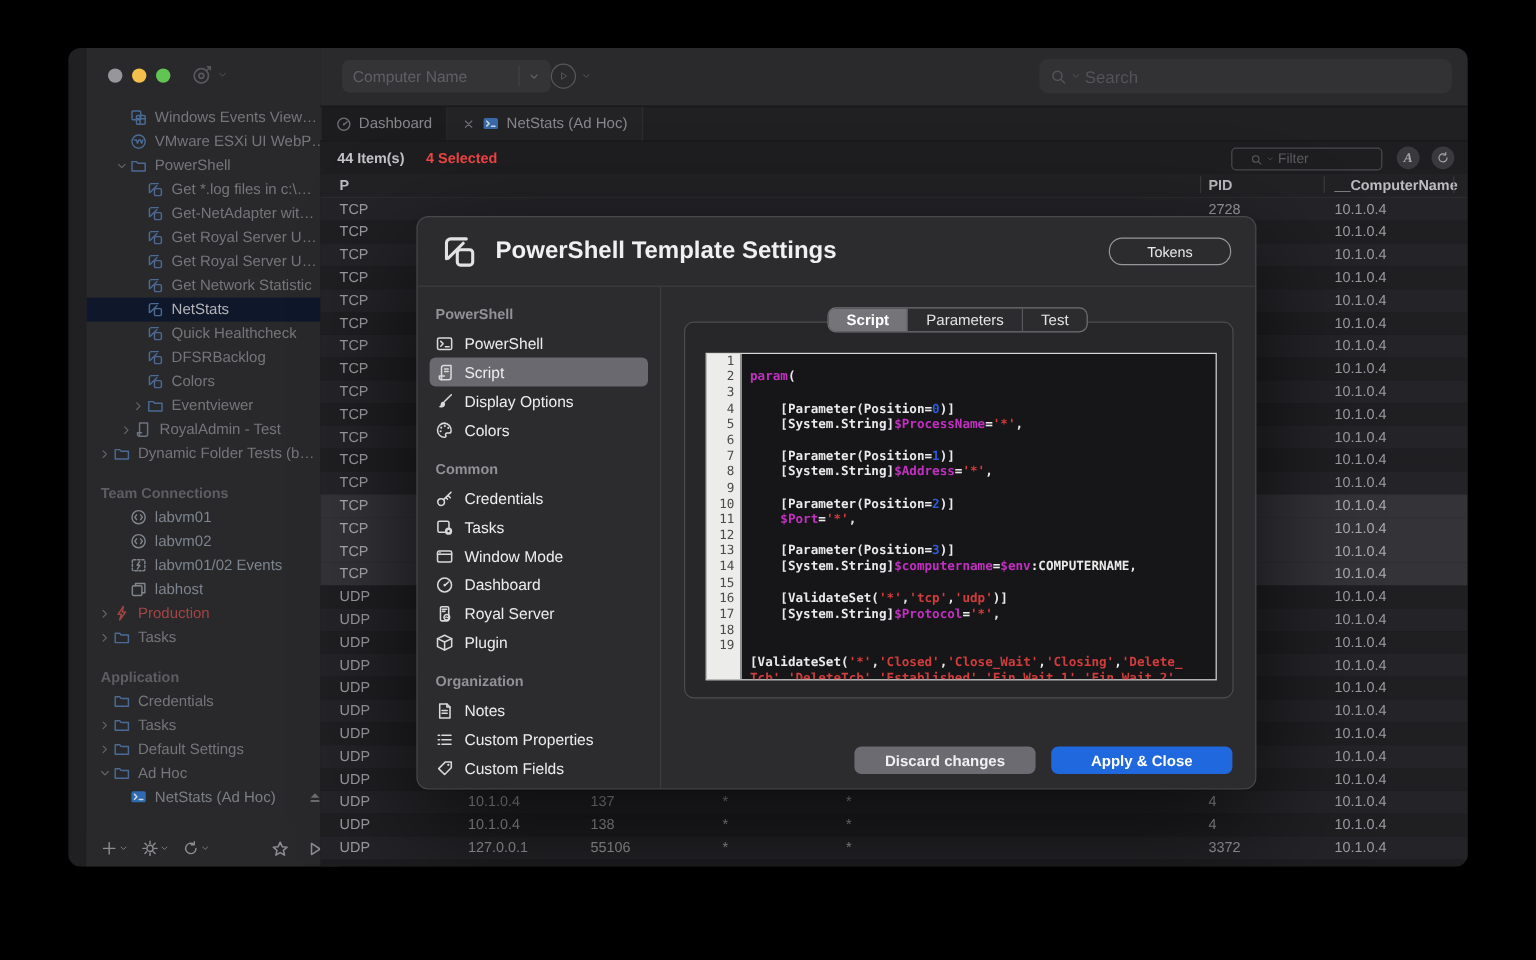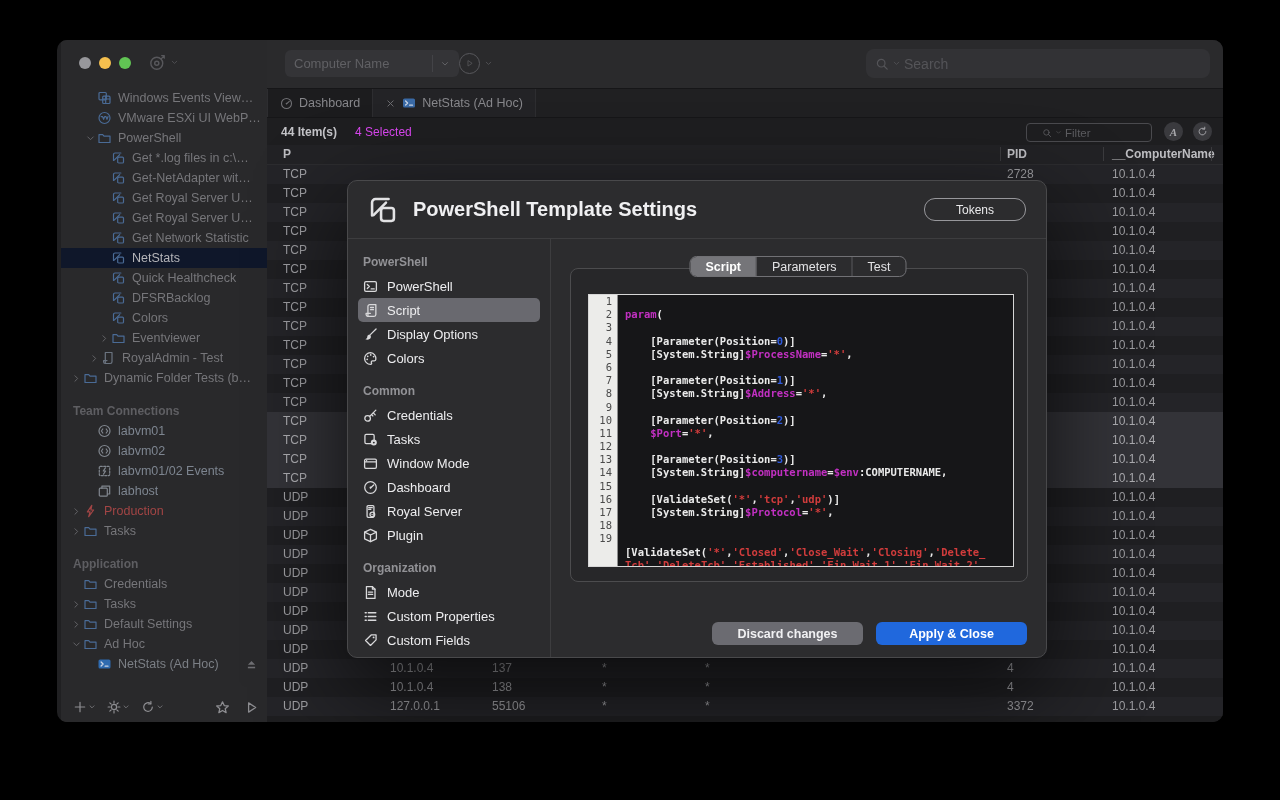--- a/index.html
+++ b/index.html
@@ -4,21 +4,21 @@
 <style>
   html,body{margin:0;padding:0}
   body{width:1280px;height:800px;background:#000;position:relative;overflow:hidden;
        font-family:"Liberation Sans",sans-serif;-webkit-font-smoothing:antialiased}
   .ic{display:inline-flex;align-items:center;justify-content:center;flex:none}
   .ic svg{width:100%;height:100%;fill:none;stroke:currentColor;stroke-width:1.2;stroke-linecap:round;stroke-linejoin:round}
   
   .win{position:absolute;left:57px;top:40px;width:1166px;height:682px;background:#202022;
        border-radius:10px;box-shadow:0 30px 80px rgba(0,0,0,.75);overflow:hidden}
   
-  .side{position:absolute;left:4px;top:0;width:210px;height:100%;background:#29292b;border-right:1px solid #18181a}
+  .side{position:absolute;left:15px;top:0;width:210px;height:100%;background:#29292b;border-right:1px solid #18181a}
   .tl{position:absolute;top:17px;left:18px;display:flex;gap:8px}
   .tl i{width:12px;height:12px;border-radius:50%;display:block}
   .connect{position:absolute;left:88px;top:14px;color:#57575b;display:flex;align-items:center;gap:4px}
   .connect .big{width:17px;height:17px}.connect .sm{width:9px;height:9px}
   .tree{position:absolute;top:48px;left:0;right:0;bottom:30px;overflow:hidden}
   .trow{height:20px;display:flex;align-items:center;font-size:12.5px;color:#76767a;position:relative;cursor:default}
   .trow .chev{width:14px;height:12px;color:#66666a;flex:none}
   .trow .chev svg{width:11px;height:11px}
   .trow .tic{width:15px;height:14px;margin-right:6px}
   .trow .lbl{white-space:nowrap;overflow:hidden;text-overflow:ellipsis}
@@ -45,21 +45,21 @@
   .tabbar{height:28px;background:#202022;display:flex;align-items:stretch;border-bottom:1px solid #161618}
   .tab{display:flex;align-items:center;gap:6px;padding:0 12px;font-size:12.5px;color:#87878b;
        border-right:1px solid #2d2d30;background:#1c1c1e}
   .tab:first-child{border-left:1px solid #2d2d30}
   .tab.active{background:#232326}
   .tab .ic{width:13px;height:13px;color:#6f6f73}
   .tab .psq{width:14px;height:14px;color:#3a6aa6}
   .tab .cl{width:11px;height:11px;color:#707074}
   .statusbar{height:28px;background:#1e1e20;display:flex;align-items:center;padding:0 14px;gap:18px;
              font-size:12px;color:#c4c4c8;position:relative;border-bottom:1px solid #19191b}
-  .statusbar .cnt{font-weight:700}.statusbar .selcnt{color:#d946ef;font-weight:400}
+  .statusbar .cnt{font-weight:700}.statusbar .selcnt{color:#ef4444;font-weight:700}
   .filter{position:absolute;right:71px;top:5px;width:94px;height:17px;border:1px solid #4a4a4e;border-radius:4px;
           display:flex;align-items:center;gap:3px;padding:0 15px;color:#5c5c60;font-size:11.5px}
   .filter .ic{width:10px;height:10px}.filter .mini{width:7px;height:7px}
   .cbtn{position:absolute;top:4px;width:19px;height:19px;border-radius:50%;background:#3a3a3e;color:#a8a8ac;
         display:flex;align-items:center;justify-content:center;font-size:11px;font-weight:700}
   .cbtn.fontb{right:40px;font-family:"Liberation Serif",serif;font-style:italic}
   .cbtn.refr{right:11px}.cbtn .ic{width:11px;height:11px}
   
   .grid{position:absolute;top:105px;left:0;right:0;bottom:0}
   .ghead{height:19px;position:relative;font-size:12px;font-weight:700;color:#bdbdc1;background:#222225;border-bottom:1px solid #2c2c2f}
@@ -971,21 +971,21 @@
             <span>Plugin</span>
           </div>
           <div class="nhead">Organization</div>
           <div class="nitem">
             <span class="ic">
               <svg viewBox="0 0 14 14">
                 <path d="M3.2 1.5h5.6l2.4 2.4v8.6H3.2z"></path>
                 <path d="M8.8 1.5v2.4h2.4M5 6.6h4M5 8.8h4"></path>
               </svg>
             </span>
-            <span>Mode</span>
+            <span>Notes</span>
           </div>
           <div class="nitem">
             <span class="ic">
               <svg viewBox="0 0 14 14">
                 <path d="M2 3.5h1.1M4.9 3.5h7.1M2 7h1.1M4.9 7h7.1M2 10.5h1.1M4.9 10.5h7.1"></path>
               </svg>
             </span>
             <span>Custom Properties</span>
           </div>
           <div class="nitem">

